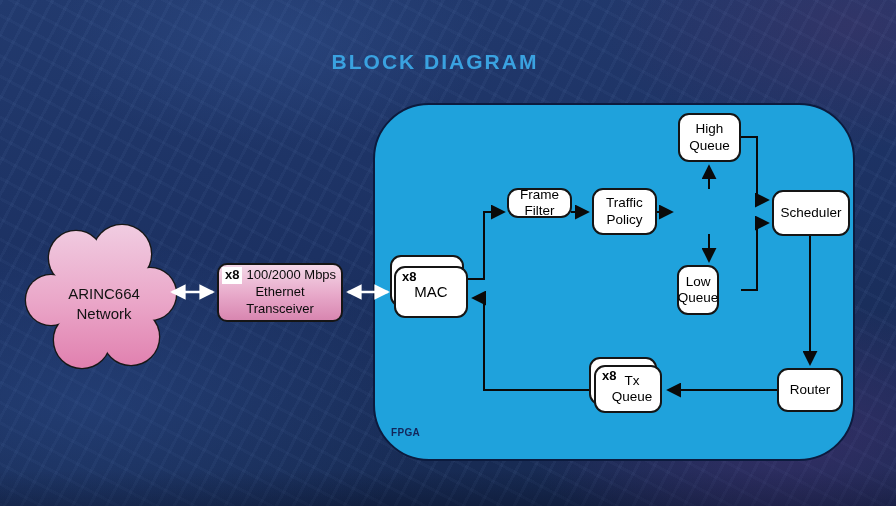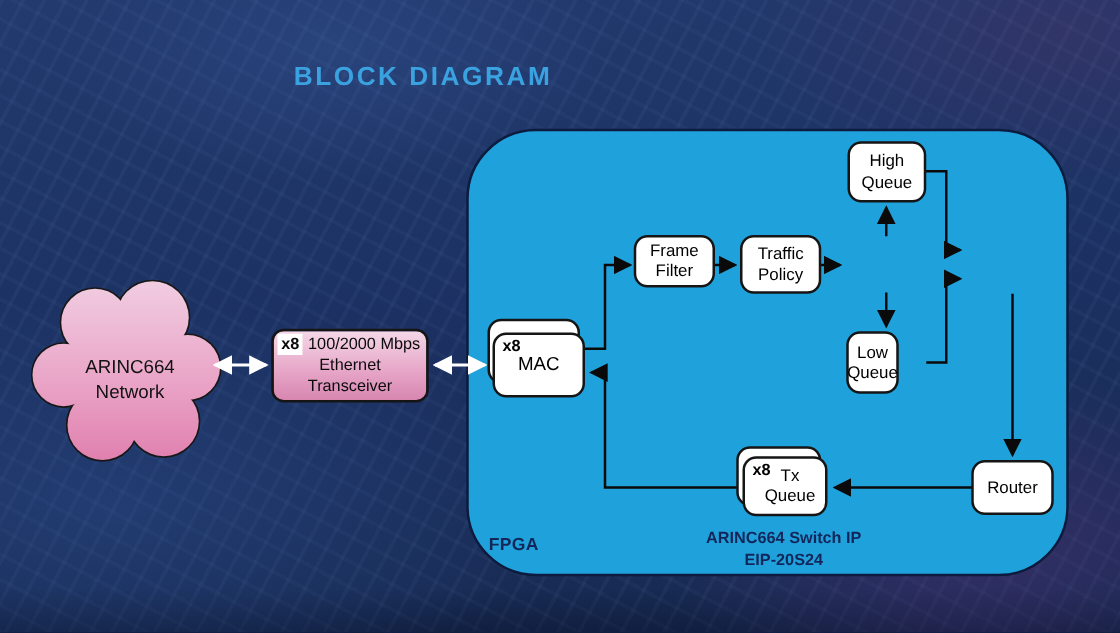--- a/index.html
+++ b/index.html
@@ -10,21 +10,21 @@
       radial-gradient(42% 38% at 88% 86%, rgba(94,52,128,.40), transparent 70%),
       radial-gradient(40% 35% at 95% 5%, rgba(150,40,90,.15), transparent 70%),
       radial-gradient(55% 45% at 10% 80%, rgba(56,96,170,.30), transparent 72%),
       radial-gradient(35% 30% at 30% 8%, rgba(70,110,180,.22), transparent 70%),
       linear-gradient(0deg, rgba(5,10,30,.35) 0%, rgba(5,10,30,0) 7%),
       repeating-linear-gradient(118deg, rgba(140,175,230,.05) 0 3px, rgba(0,0,0,0) 3px 15px),
       repeating-linear-gradient(28deg, rgba(140,175,230,.04) 0 3px, rgba(0,0,0,0) 3px 18px),
       linear-gradient(175deg, #223a6e 0%, #1c3162 48%, #16294f 100%);
   }
   .title{
-    position:absolute;left:235px;top:50px;width:400px;text-align:left;
+    position:absolute;left:235px;top:50px;width:400px;text-align:center;
     font-size:21px;font-weight:800;letter-spacing:2px;color:#3aa2e0;
   }
   .fpga{
     position:absolute;left:373px;top:103px;width:482px;height:358px;
     background:#1fa2dc;border:2.5px solid #0c1b3e;border-radius:56px;
     box-sizing:border-box;z-index:1;
   }
   .cloud-svg{position:absolute;left:24px;top:220px;z-index:1;}
   .cloud-label{
     position:absolute;left:44px;top:284px;width:120px;z-index:3;
@@ -46,30 +46,30 @@
     position:absolute;left:217px;top:263px;width:126px;height:59px;
     background:linear-gradient(180deg,#f4d7e7 0%,#e7a8c9 55%,#d886b0 100%);
     border:2px solid #151515;border-radius:10px;box-sizing:border-box;
     font-size:13px;line-height:1.3;color:#0a0a0a;text-align:center;z-index:3;
     padding-top:2px;
   }
   .trx .row1{display:flex;align-items:center;justify-content:flex-start;gap:4px;padding-left:3px;}
   .trx .badge{background:#fff;font-weight:bold;font-size:13px;padding:1px 3px;line-height:1.1;}
   .trx .rest{white-space:pre-line;}
   .fpga-label{
-    position:absolute;left:391px;top:427px;font-size:14px;font-weight:bold;
+    position:absolute;left:391px;top:427px;font-size:10px;font-weight:bold;
     color:#13265a;z-index:3;letter-spacing:.3px;
   }
   .ip-label{
     position:absolute;left:527px;top:421px;width:200px;text-align:center;
     font-size:13px;font-weight:bold;color:#13265a;line-height:1.4;z-index:3;
   }
   .mac-front{left:394px;top:266px;width:74px;height:52px;font-size:15px;}
   .mac-back{left:390px;top:255px;width:74px;height:52px;}
-  .frame-filter{left:507px;top:188px;width:65px;height:42px;align-items:center;}
+  .frame-filter{left:507px;top:188px;width:65px;height:30px;align-items:center;}
   .traffic-policy{left:592px;top:188px;width:65px;height:47px;}
   .priority-classifier{left:676px;top:188px;width:66px;height:47px;font-size:13px;}
   .high-queue{left:678px;top:113px;width:63px;height:49px;}
   .low-queue{left:677px;top:265px;width:42px;height:50px;}
   .scheduler{left:772px;top:190px;width:78px;height:46px;}
   .router{left:777px;top:368px;width:66px;height:44px;}
   .txq-front{left:594px;top:365px;width:68px;height:48px;}
   .txq-back{left:589px;top:357px;width:68px;height:48px;}
   .txq-front .lbl{padding-left:8px;}
 </style>
@@ -162,30 +162,29 @@
 Policy</span>
   </div>
   <div class="blk high-queue">
     <span>High
 Queue</span>
   </div>
   <div class="blk low-queue">
     <span>Low
 Queue</span>
   </div>
+  <div class="blk scheduler">
+    <span>Scheduler</span>
+  </div>
   <div class="blk router">
     <span>Router</span>
   </div>
 
   <div class="blk stack-back txq-back"></div>
   <div class="blk txq-front">
     <span class="mult">x8</span>
     <span class="lbl">Tx
 Queue</span>
   </div>
 
   <div class="fpga-label">FPGA</div>
-  <div class="ip-label">
-    <div>ARINC664 Switch IP</div>
-    <div>EIP-20S24</div>
-  </div>
 
 </div>
 
 </body></html>

